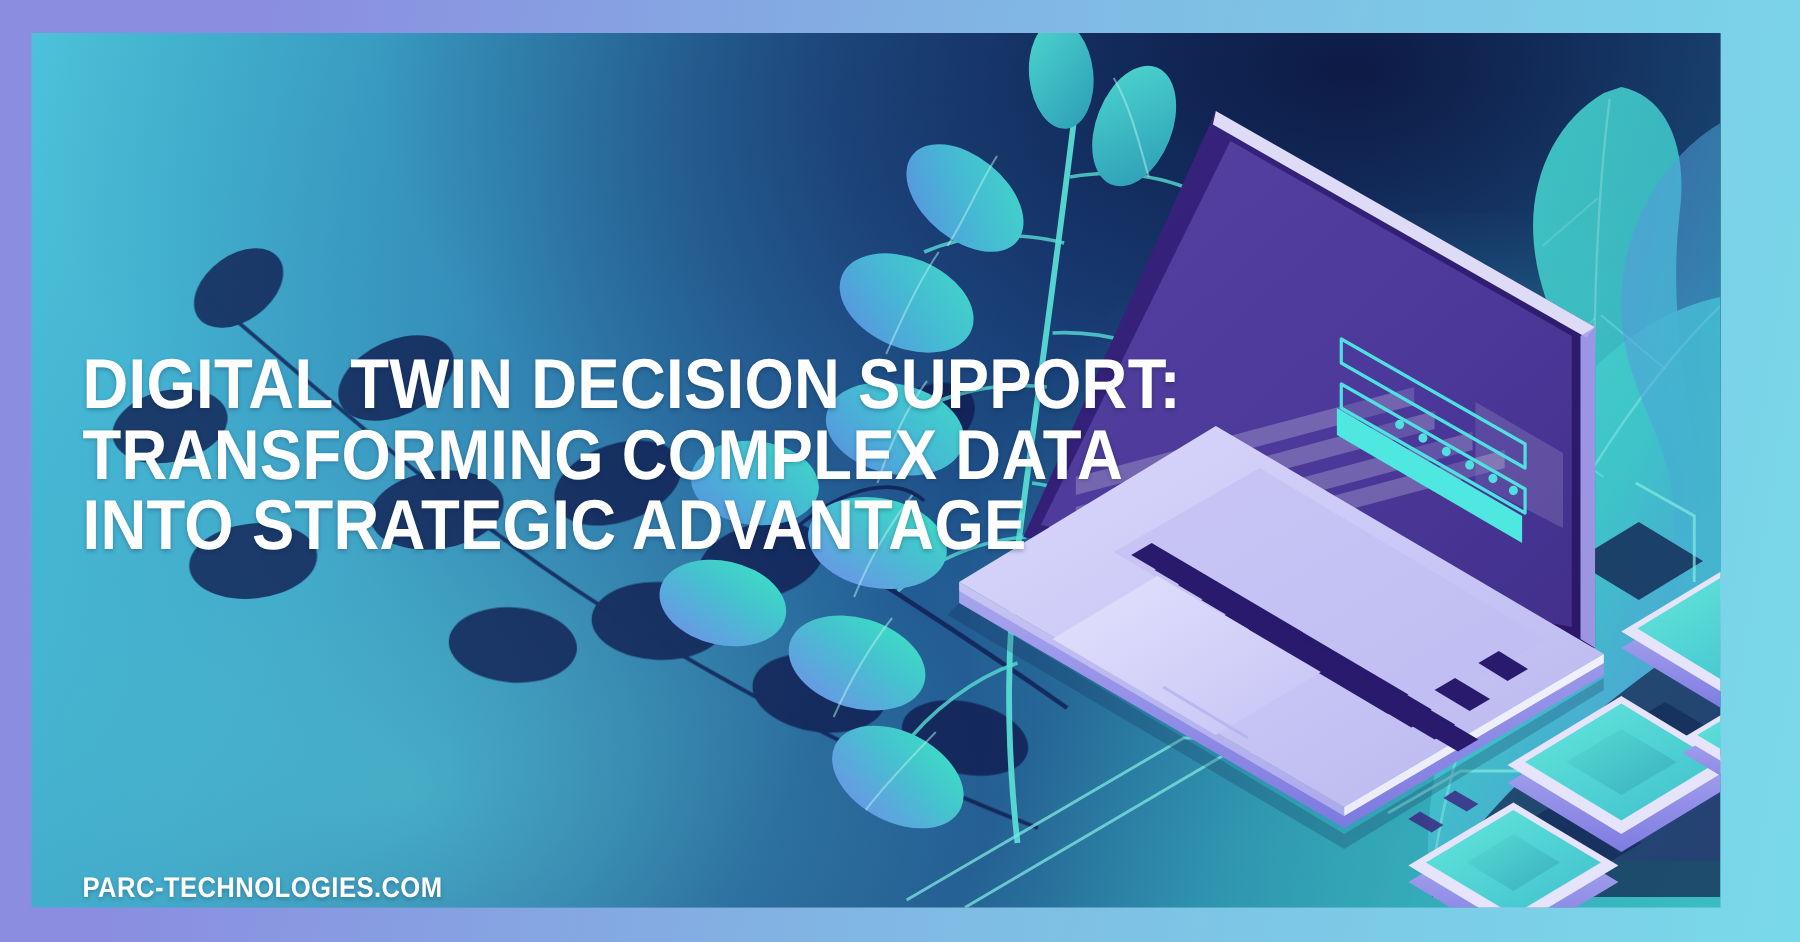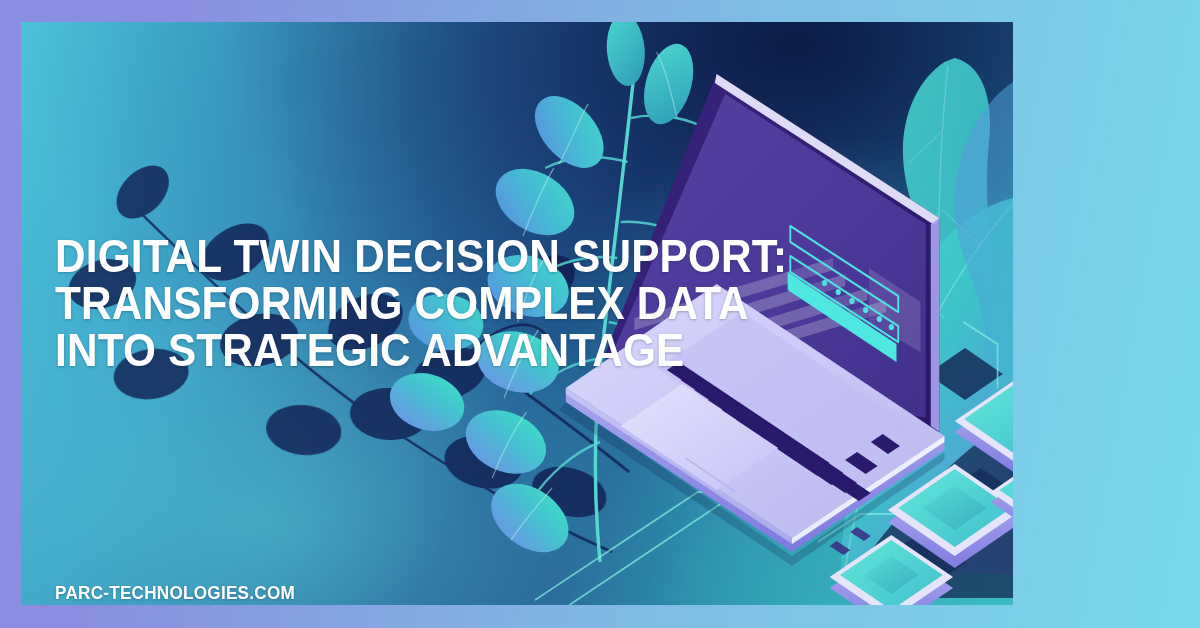--- a/index.html
+++ b/index.html
@@ -20,21 +20,21 @@
     overflow: hidden;
     
     background: linear-gradient(100deg, #8b8ee0 0%, #8b8ee0 14%, #7fbde4 58%, #79d9ea 100%);
   }
 
   
   .artboard {
     position: absolute;
     left: 21px;
     top: 22px;
-    width: 992px;
+    width: 1126px;
     height: 583px;
     overflow: hidden;
     background:
       radial-gradient(115% 130% at 78% 4%, rgba(12,24,66,0.96) 0%, rgba(20,48,104,0.72) 27%, rgba(30,96,150,0.25) 50%, rgba(30,96,150,0) 68%),
       linear-gradient(118deg,
          #4cc3d9 0%,
          #44b4d2 13%,
          #3d9fc6 26%,
          #2f73a6 42%,
          #235a92 54%,

